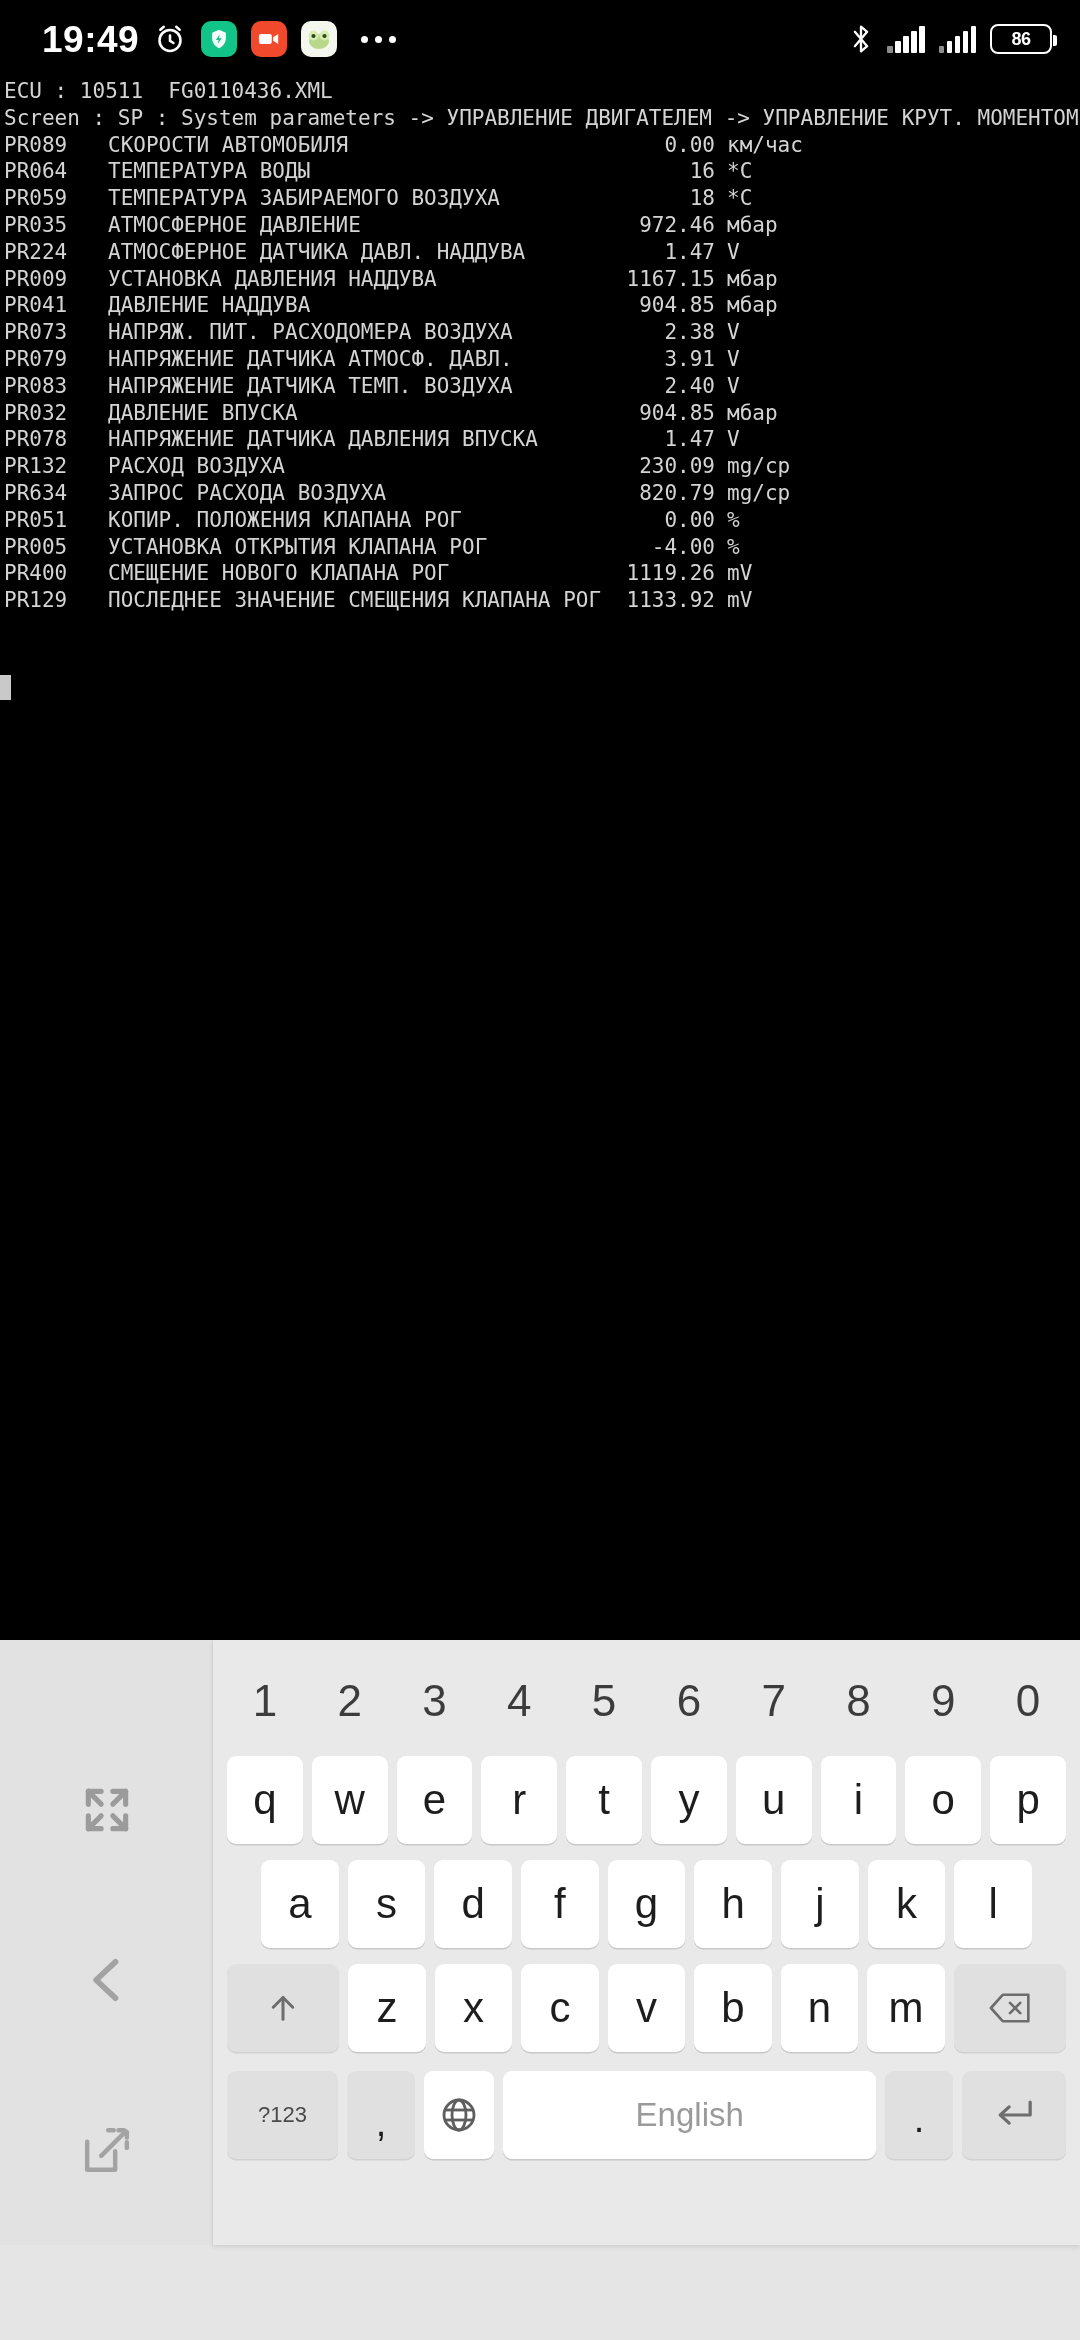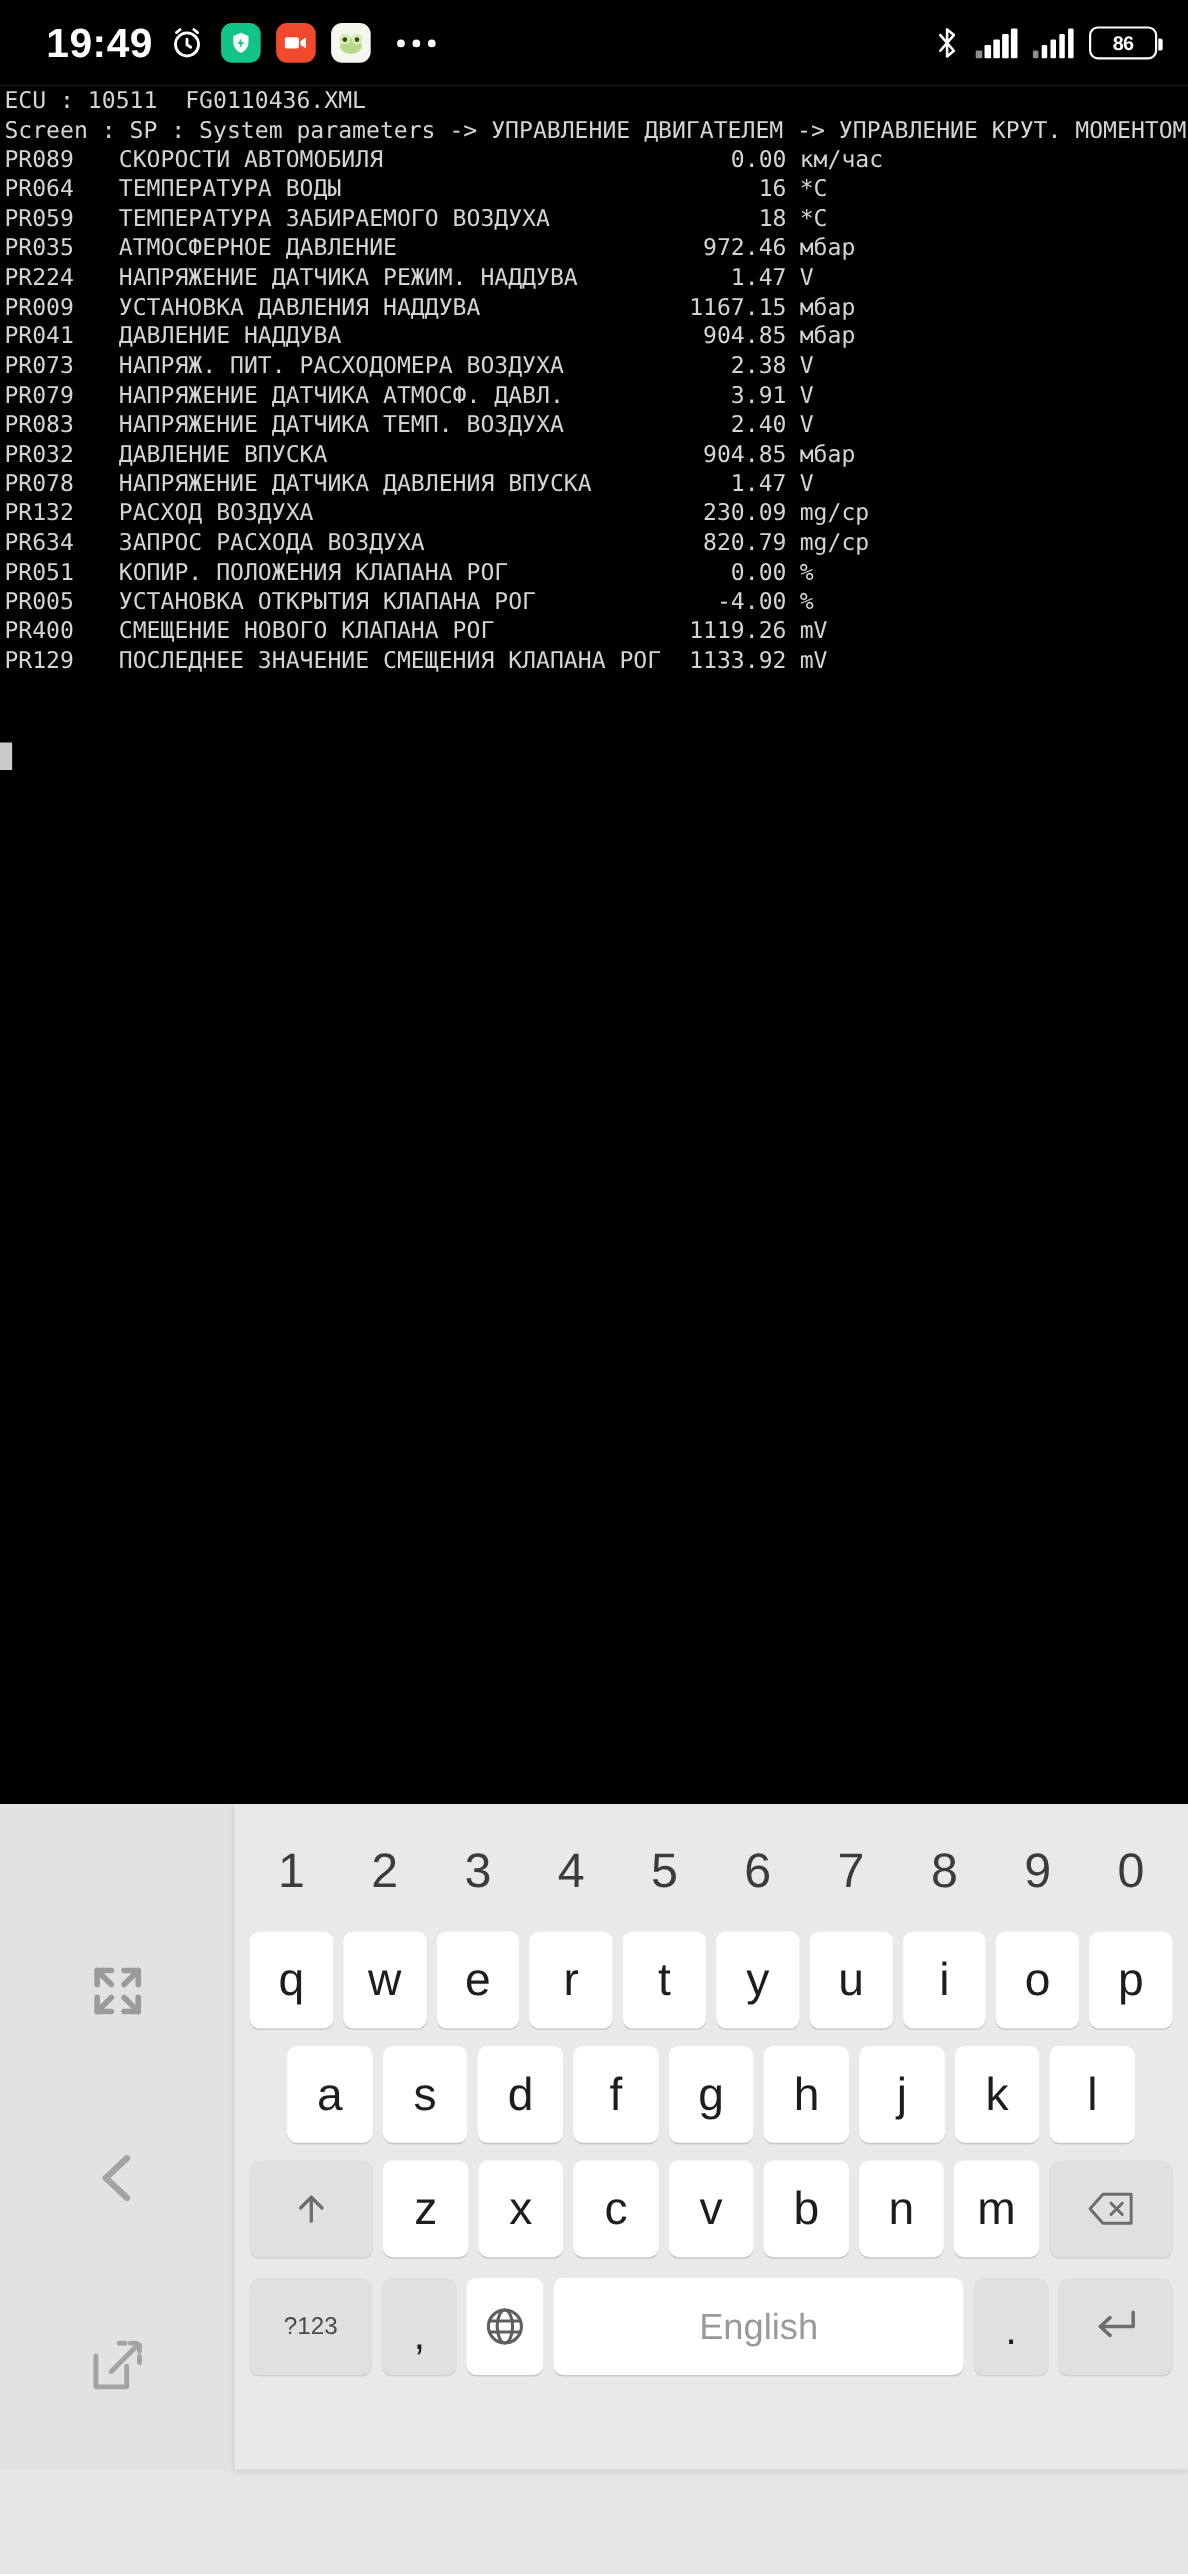--- a/index.html
+++ b/index.html
@@ -9,21 +9,21 @@
     overflow: hidden;
     background: #e3e3e3;
     font-family: "Liberation Sans", sans-serif;
   }
 
   
   #phone {
     position: relative;
     width: 1080px;
     height: 2340px;
-    background: #7dd3fc;
+    background: #0f766e;
   }
 
   
   #statusbar {
     position: absolute;
     left: 0; top: 0;
     width: 1080px; height: 78px;
     background: #000;
     display: flex;
     align-items: center;
@@ -314,21 +314,21 @@
   </div>
 
   <div id="console">
     <div class="term-line" id="hdr-ecu">ECU : 10511  FG0110436.XML</div>
     <div class="term-line" id="hdr-screen">Screen : SP : System parameters -&gt; УПРАВЛЕНИЕ ДВИГАТЕЛЕМ -&gt; УПРАВЛЕНИЕ КРУТ. МОМЕНТОМ</div>
     <div id="param-rows">
         <div class="term-line prow"><span class="pid">PR089</span><span class="pname">СКОРОСТИ АВТОМОБИЛЯ</span><span class="pval">0.00</span><span class="punit">км/час</span></div>
         <div class="term-line prow"><span class="pid">PR064</span><span class="pname">ТЕМПЕРАТУРА ВОДЫ</span><span class="pval">16</span><span class="punit">*C</span></div>
         <div class="term-line prow"><span class="pid">PR059</span><span class="pname">ТЕМПЕРАТУРА ЗАБИРАЕМОГО ВОЗДУХА</span><span class="pval">18</span><span class="punit">*C</span></div>
         <div class="term-line prow"><span class="pid">PR035</span><span class="pname">АТМОСФЕРНОЕ ДАВЛЕНИЕ</span><span class="pval">972.46</span><span class="punit">мбар</span></div>
-        <div class="term-line prow"><span class="pid">PR224</span><span class="pname">НАПРЯЖЕНИЕ ДАТЧИКА РЕЖИМ. НАДДУВА</span><span class="pval">1.47</span><span class="punit">V</span></div>
+        <div class="term-line prow"><span class="pid">PR224</span><span class="pname">АТМОСФЕРНОЕ ДАТЧИКА ДАВЛ. НАДДУВА</span><span class="pval">1.47</span><span class="punit">V</span></div>
         <div class="term-line prow"><span class="pid">PR009</span><span class="pname">УСТАНОВКА ДАВЛЕНИЯ НАДДУВА</span><span class="pval">1167.15</span><span class="punit">мбар</span></div>
         <div class="term-line prow"><span class="pid">PR041</span><span class="pname">ДАВЛЕНИЕ НАДДУВА</span><span class="pval">904.85</span><span class="punit">мбар</span></div>
         <div class="term-line prow"><span class="pid">PR073</span><span class="pname">НАПРЯЖ. ПИТ. РАСХОДОМЕРА ВОЗДУХА</span><span class="pval">2.38</span><span class="punit">V</span></div>
         <div class="term-line prow"><span class="pid">PR079</span><span class="pname">НАПРЯЖЕНИЕ ДАТЧИКА АТМОСФ. ДАВЛ.</span><span class="pval">3.91</span><span class="punit">V</span></div>
         <div class="term-line prow"><span class="pid">PR083</span><span class="pname">НАПРЯЖЕНИЕ ДАТЧИКА ТЕМП. ВОЗДУХА</span><span class="pval">2.40</span><span class="punit">V</span></div>
         <div class="term-line prow"><span class="pid">PR032</span><span class="pname">ДАВЛЕНИЕ ВПУСКА</span><span class="pval">904.85</span><span class="punit">мбар</span></div>
         <div class="term-line prow"><span class="pid">PR078</span><span class="pname">НАПРЯЖЕНИЕ ДАТЧИКА ДАВЛЕНИЯ ВПУСКА</span><span class="pval">1.47</span><span class="punit">V</span></div>
         <div class="term-line prow"><span class="pid">PR132</span><span class="pname">РАСХОД ВОЗДУХА</span><span class="pval">230.09</span><span class="punit">mg/cp</span></div>
         <div class="term-line prow"><span class="pid">PR634</span><span class="pname">ЗАПРОС РАСХОДА ВОЗДУХА</span><span class="pval">820.79</span><span class="punit">mg/cp</span></div>
         <div class="term-line prow"><span class="pid">PR051</span><span class="pname">КОПИР. ПОЛОЖЕНИЯ КЛАПАНА РОГ</span><span class="pval">0.00</span><span class="punit">%</span></div>

